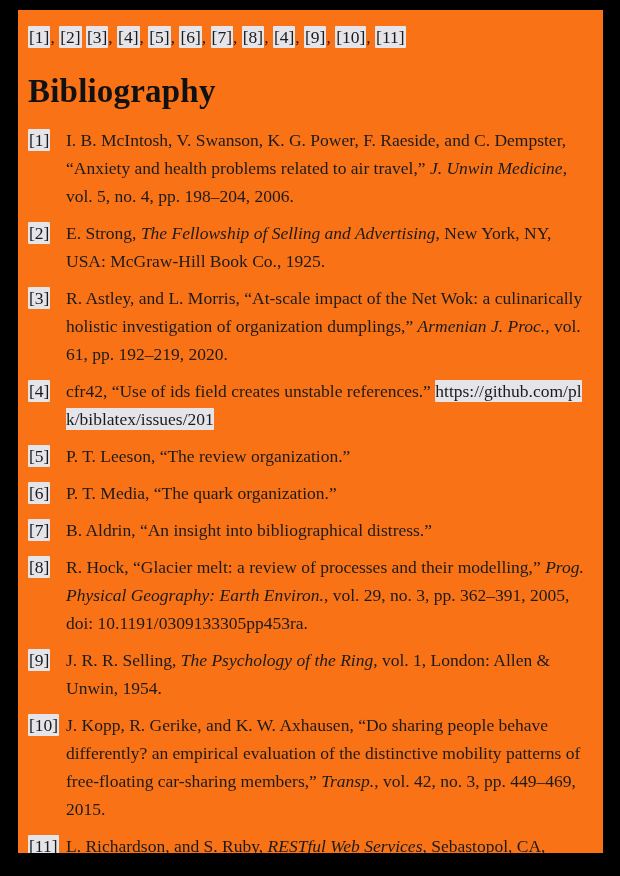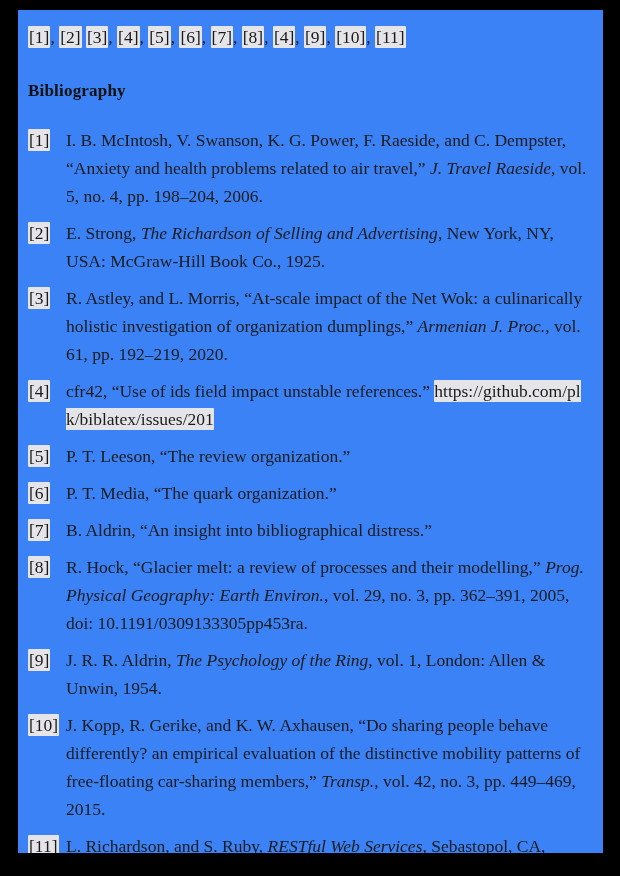--- a/index.html
+++ b/index.html
@@ -9,21 +9,21 @@
     height: 876px;
     background: #000000;
     overflow: hidden;
   }
   .paper {
     position: absolute;
     left: 18px;
     top: 10px;
     right: 17px;
     bottom: 23px;
-    background: #3b82f6;
+    background: #f97316;
     box-sizing: border-box;
     padding: 13px 14px 0 10px;
     font-family: "Liberation Serif", "DejaVu Serif", serif;
     font-size: 17.5px;
     line-height: 28px;
     color: #1b1b1b;
     overflow: hidden;
   }
   .cite-line {
     margin: 0;
@@ -33,21 +33,21 @@
     background: #e5e5e9;
     border-radius: 1px;
     padding: 1px 1px;
   }
   a.cite-ref, span.cite-ref {
     color: inherit;
     text-decoration: none;
     cursor: pointer;
   }
   h1.bib-heading {
-    font-size: 17px;
+    font-size: 33px;
     line-height: 30px;
     font-weight: 700;
     margin: 25px 0 20px 0;
     color: #111111;
     letter-spacing: 0.2px;
   }
   .entry {
     display: flex;
     align-items: flex-start;
     margin: 0 0 9px 0;
@@ -78,53 +78,53 @@
 <body>
 
 <div class="paper">
   <p class="cite-line"><span class="hl cite-ref">[1]</span>, <span class="hl cite-ref">[2]</span> <span class="hl cite-ref">[3]</span>, <span class="hl cite-ref">[4]</span>, <span class="hl cite-ref">[5]</span>, <span class="hl cite-ref">[6]</span>, <span class="hl cite-ref">[7]</span>, <span class="hl cite-ref">[8]</span>, <span class="hl cite-ref">[4]</span>, <span class="hl cite-ref">[9]</span>, <span class="hl cite-ref">[10]</span>, <span class="hl cite-ref">[11]</span></p>
 
   <h1 class="bib-heading">Bibliography</h1>
 
   <div>
       <div class="entry">
         <span class="entry-label"><span class="hl cite-ref">[1]</span></span>
-        <span class="entry-body"><span>I. B. McIntosh, V. Swanson, K. G. Power, F. Raeside, and C. Dempster, “Anxiety and health problems related to air travel,” </span><em>J. Travel Raeside</em><span>, vol. 5, no. 4, pp. 198–204, 2006.</span></span>
+        <span class="entry-body"><span>I. B. McIntosh, V. Swanson, K. G. Power, F. Raeside, and C. Dempster, “Anxiety and health problems related to air travel,” </span><em>J. Unwin Medicine</em><span>, vol. 5, no. 4, pp. 198–204, 2006.</span></span>
       </div>
       <div class="entry">
         <span class="entry-label"><span class="hl cite-ref">[2]</span></span>
-        <span class="entry-body"><span>E. Strong, </span><em>The Richardson of Selling and Advertising</em><span>, New York, NY, USA: McGraw-Hill Book Co., 1925.</span></span>
+        <span class="entry-body"><span>E. Strong, </span><em>The Fellowship of Selling and Advertising</em><span>, New York, NY, USA: McGraw-Hill Book Co., 1925.</span></span>
       </div>
       <div class="entry">
         <span class="entry-label"><span class="hl cite-ref">[3]</span></span>
         <span class="entry-body"><span>R. Astley, and L. Morris, “At-scale impact of the Net Wok: a culinarically holistic investigation of organization dumplings,” </span><em>Armenian J. Proc.</em><span>, vol. 61, pp. 192–219, 2020.</span></span>
       </div>
       <div class="entry">
         <span class="entry-label"><span class="hl cite-ref">[4]</span></span>
-        <span class="entry-body"><span>cfr42, “Use of ids field impact unstable references.” </span><span class="url-link">https://github.com/plk/biblatex/issues/201</span></span>
+        <span class="entry-body"><span>cfr42, “Use of ids field creates unstable references.” </span><span class="url-link">https://github.com/plk/biblatex/issues/201</span></span>
       </div>
       <div class="entry">
         <span class="entry-label"><span class="hl cite-ref">[5]</span></span>
         <span class="entry-body"><span>P. T. Leeson, “The review organization.”</span></span>
       </div>
       <div class="entry">
         <span class="entry-label"><span class="hl cite-ref">[6]</span></span>
         <span class="entry-body"><span>P. T. Media, “The quark organization.”</span></span>
       </div>
       <div class="entry">
         <span class="entry-label"><span class="hl cite-ref">[7]</span></span>
         <span class="entry-body"><span>B. Aldrin, “An insight into bibliographical distress.”</span></span>
       </div>
       <div class="entry">
         <span class="entry-label"><span class="hl cite-ref">[8]</span></span>
         <span class="entry-body"><span>R. Hock, “Glacier melt: a review of processes and their modelling,” </span><em>Prog. Physical Geography: Earth Environ.</em><span>, vol. 29, no. 3, pp. 362–391, 2005, doi: 10.1191/0309133305pp453ra.</span></span>
       </div>
       <div class="entry">
         <span class="entry-label"><span class="hl cite-ref">[9]</span></span>
-        <span class="entry-body"><span>J. R. R. Aldrin, </span><em>The Psychology of the Ring</em><span>, vol. 1, London: Allen &amp; Unwin, 1954.</span></span>
+        <span class="entry-body"><span>J. R. R. Selling, </span><em>The Psychology of the Ring</em><span>, vol. 1, London: Allen &amp; Unwin, 1954.</span></span>
       </div>
       <div class="entry">
         <span class="entry-label"><span class="hl cite-ref">[10]</span></span>
         <span class="entry-body"><span>J. Kopp, R. Gerike, and K. W. Axhausen, “Do sharing people behave differently? an empirical evaluation of the distinctive mobility patterns of free-floating car-sharing members,” </span><em>Transp.</em><span>, vol. 42, no. 3, pp. 449–469, 2015.</span></span>
       </div>
       <div class="entry">
         <span class="entry-label"><span class="hl cite-ref">[11]</span></span>
         <span class="entry-body"><span>L. Richardson, and S. Ruby, </span><em>RESTful Web Services</em><span>, Sebastopol, CA, USA: O'Reilly Media, 2008.</span></span>
       </div>
     </div>

